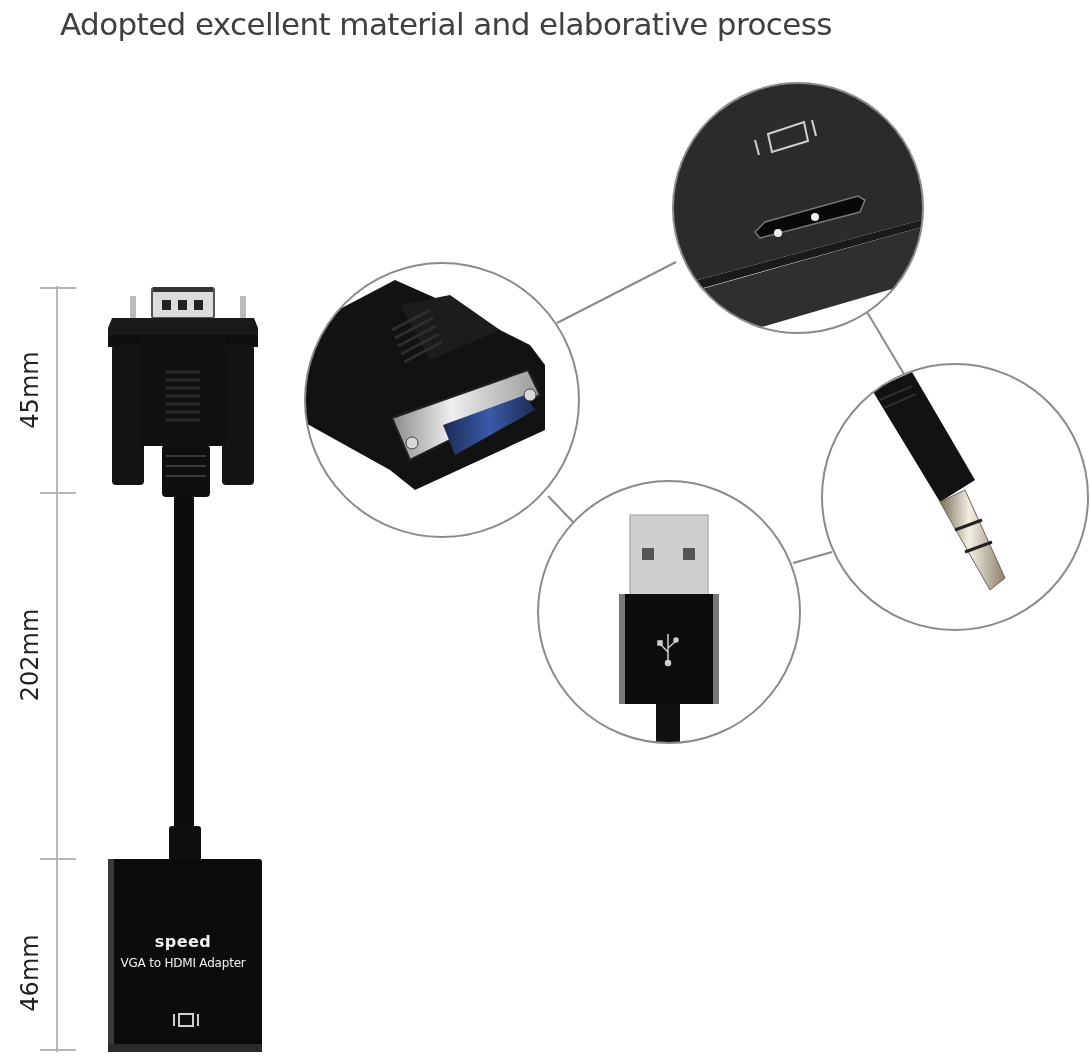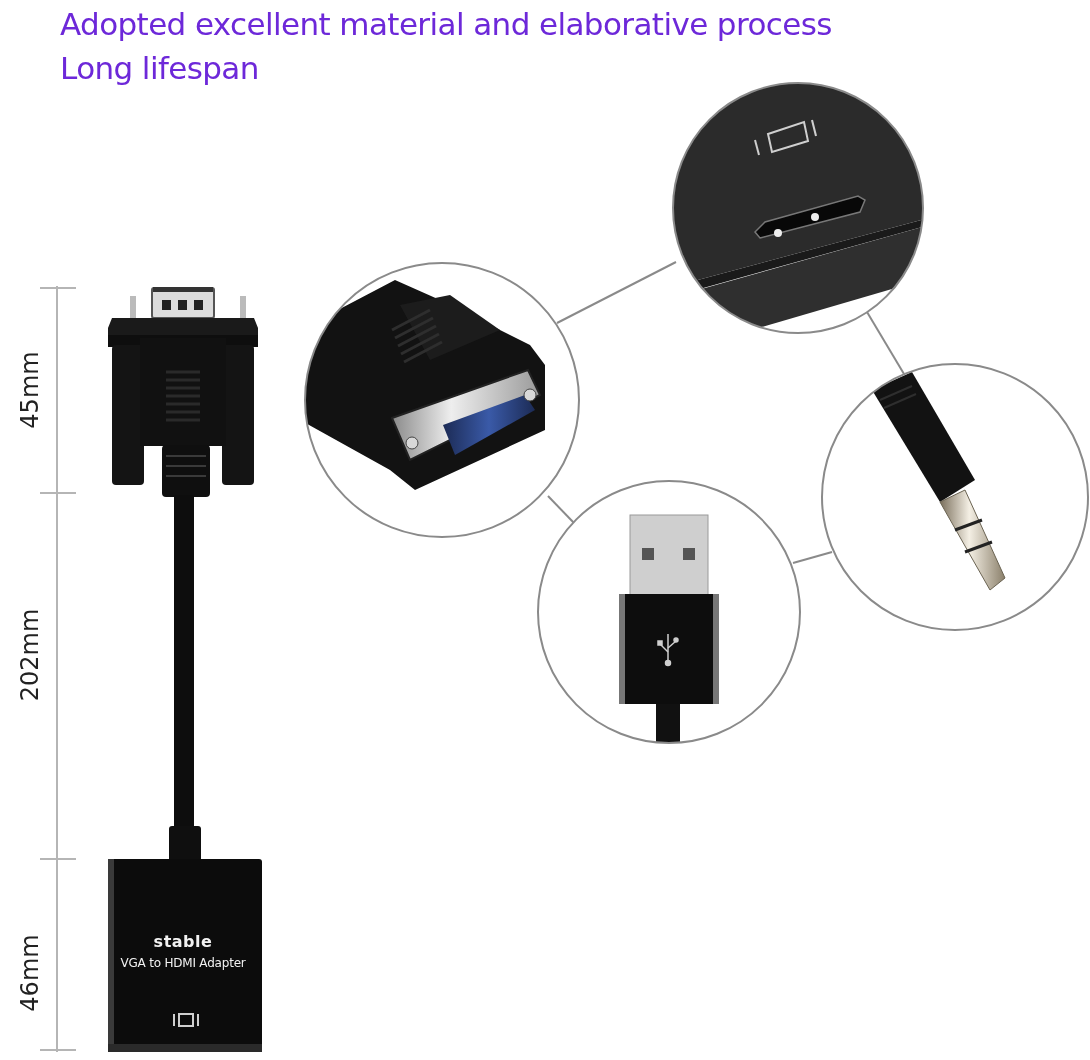--- a/index.html
+++ b/index.html
@@ -3,21 +3,21 @@
 <meta charset="utf-8">
 <style>
   html, body { margin: 0; padding: 0; background: #ffffff; }
   body { width: 1090px; height: 1060px; position: relative; overflow: hidden; font-family: "DejaVu Sans", sans-serif; }
 
   .features { position: absolute; left: 60px; top: 2px; }
   .feature-line {
     font-family: "DejaVu Sans", sans-serif;
     font-size: 31px;
     line-height: 44px;
-    color: #6d28d9;
+    color: #404040;
     letter-spacing: -0.6px;
     white-space: nowrap;
   }
 
   .scene { position: absolute; left: 0; top: 0; width: 1090px; height: 1060px; }
 
   .dim-label {
     position: absolute;
     font-family: "DejaVu Sans", sans-serif;
     font-size: 24px;
@@ -39,21 +39,20 @@
     font-family: "DejaVu Sans", sans-serif;
   }
   .brand-name { top: 932px; font-size: 16px; font-weight: bold; letter-spacing: 0.5px; }
   .brand-sub { top: 956px; font-size: 12px; letter-spacing: -0.2px; }
 </style>
 </head>
 <body>
 
 <div class="features">
   <div class="feature-line">Adopted excellent material and elaborative process</div>
-  <div class="feature-line">Long lifespan</div>
 </div>
 
 <svg class="scene" width="1090" height="1060" viewBox="0 0 1090 1060" xmlns="http://www.w3.org/2000/svg">
   <defs>
     <clipPath id="clipHdmi">
         <circle cx="798" cy="208" r="125"></circle>
       </clipPath>
     <clipPath id="clipVga">
         <circle cx="442" cy="400" r="137"></circle>
       </clipPath>
@@ -212,14 +211,14 @@
       <line x1="965" y1="552" x2="992" y2="542" stroke="#222" stroke-width="3"></line>
     </g>
     <circle cx="955" cy="497" r="133" fill="none" stroke="#8a8a8a" stroke-width="2"></circle>
   </g>
 </svg>
 
 <div class="dim-label" style="left:-30px; top:375px;">45mm</div>
 <div class="dim-label" style="left:-30px; top:640px;">202mm</div>
 <div class="dim-label" style="left:-30px; top:958px;">46mm</div>
 
-<div class="brand brand-name">stable</div>
+<div class="brand brand-name">speed</div>
 <div class="brand brand-sub">VGA to HDMI Adapter</div>
 
 </body></html>

